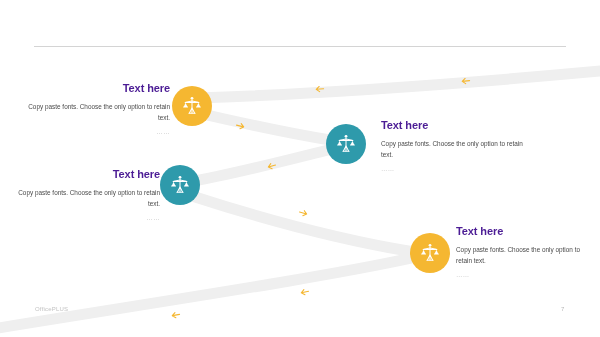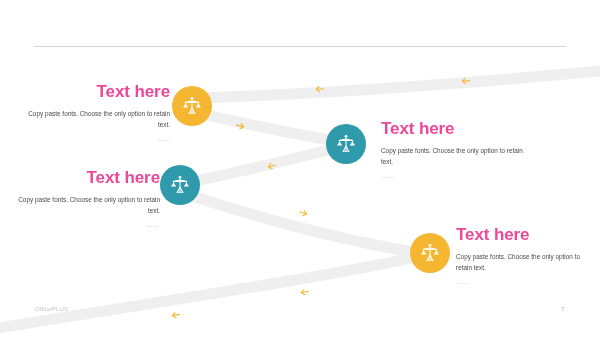--- a/index.html
+++ b/index.html
@@ -56,23 +56,23 @@
   .node-1 { left: 172px; top: 86px;  background: #f5b731; }
   .node-2 { left: 326px; top: 124px; background: #2e9aab; }
   .node-3 { left: 160px; top: 165px; background: #2e9aab; }
   .node-4 { left: 410px; top: 233px; background: #f5b731; }
 
   
   .block {
     position: absolute;
   }
   .block .title {
-    font-size: 17px;
+    font-size: 11px;
     font-weight: bold;
-    color: #ec4899;
+    color: #4c1d95;
     letter-spacing: -0.1px;
     line-height: 1.2;
     margin: 0 0 7px 0;
     white-space: nowrap;
   }
   .block .body {
     font-size: 6.4px;
     color: #4a4a4a;
     line-height: 1.62;
     margin: 0;

